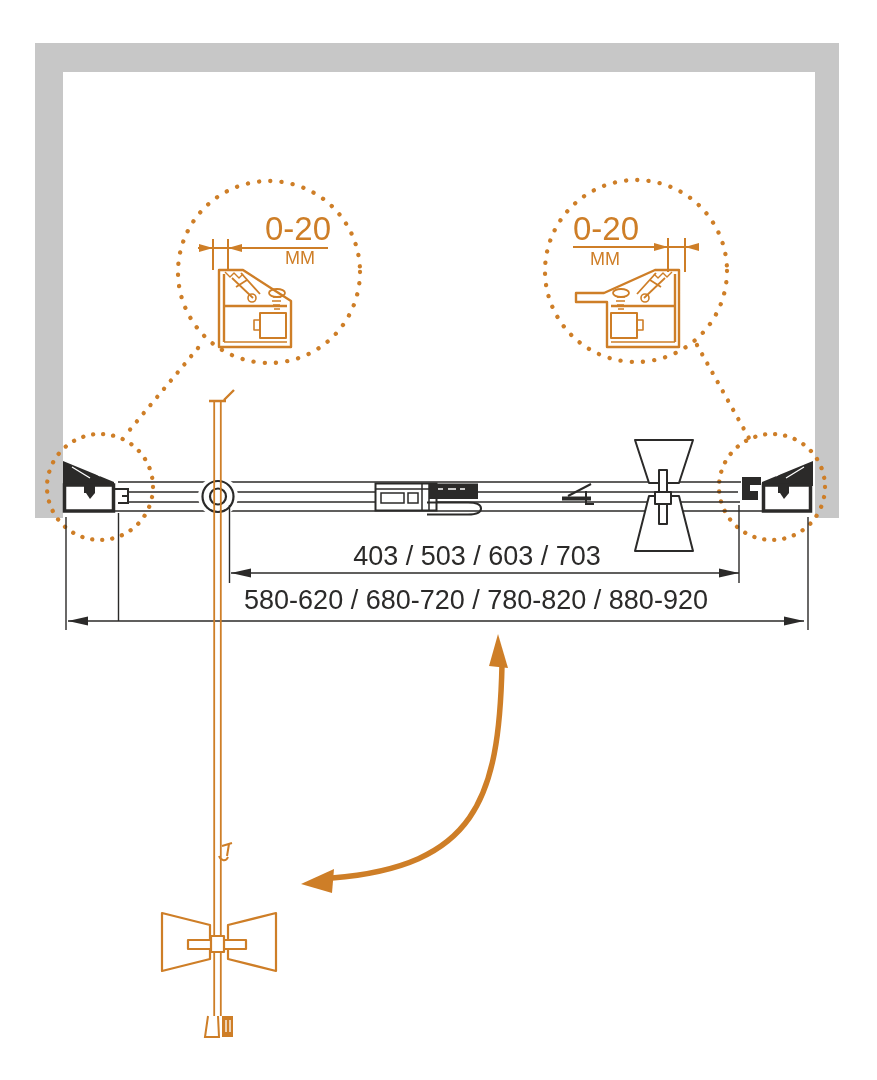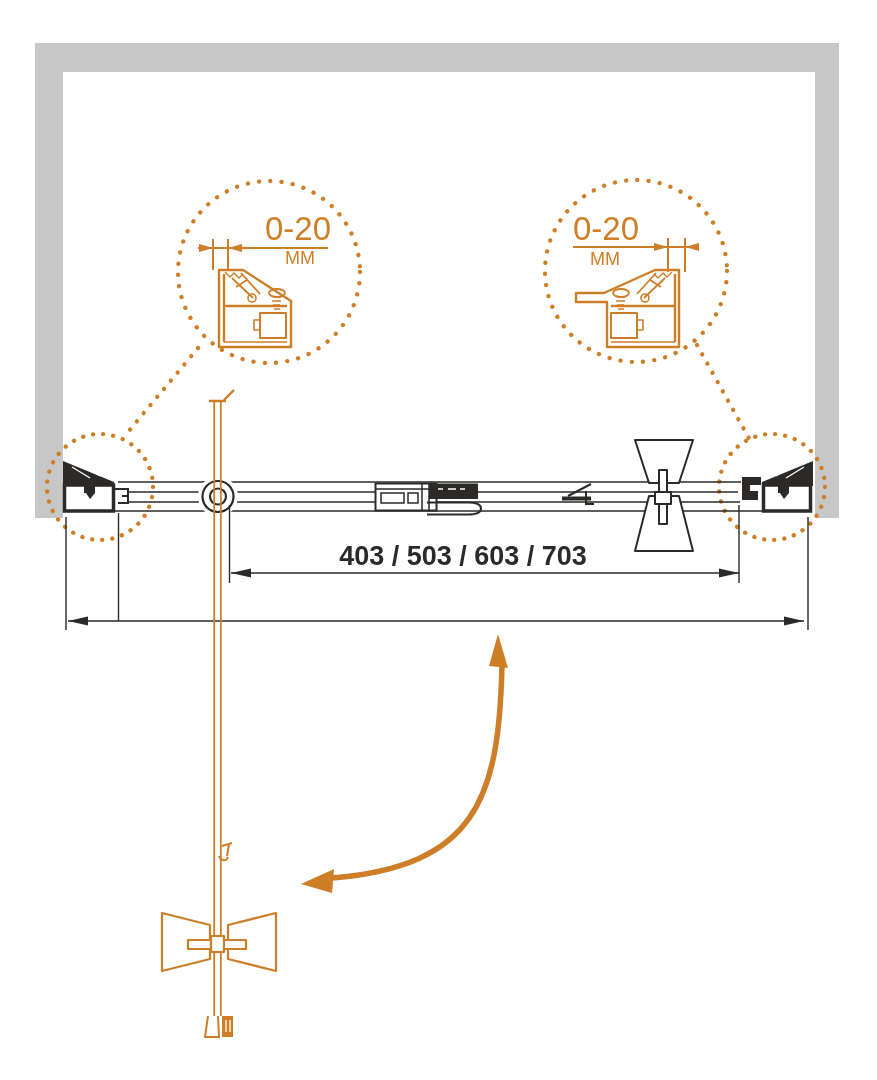--- a/index.html
+++ b/index.html
@@ -10,21 +10,21 @@
   .wall{position:absolute;background:#c7c7c7;}
   .wall-top{left:35px;top:43px;width:808px;height:29px;}
   .wall-left{left:35px;top:43px;width:28px;height:475px;}
   .wall-right{left:815px;top:43px;width:28px;height:475px;}
   svg.linework{position:absolute;left:0;top:0;}
   .lbl{position:absolute;text-align:center;color:#2b2a29;white-space:nowrap;}
   .lbl-dim{font-size:27px;line-height:1.05;}
   .lbl-orange{color:#ce7e27;}
   .lbl-adj{font-size:33px;line-height:1;}
   .lbl-unit{font-size:18px;line-height:1;}
-  .lbl-glass{left:315px;top:542px;width:296px;font-weight:bold;}
+  .lbl-glass{left:329px;top:542px;width:296px;}
   .lbl-overall{left:234px;top:586px;width:484px;}
   .lbl-adj-left{left:248px;top:212px;width:100px;}
   .lbl-unit-left{left:250px;top:249px;width:100px;}
   .lbl-adj-right{left:556px;top:212px;width:100px;}
   .lbl-unit-right{left:555px;top:250px;width:100px;}
 </style>
 </head>
 <body>
 
 <div class="stage">
@@ -176,14 +176,15 @@
       <polygon points="301,884 334,869 332,893" fill="#ce7e27"></polygon>
     </g>
   </svg>
 
   <div class="lbl lbl-orange lbl-adj lbl-adj-left">0-20</div>
   <div class="lbl lbl-orange lbl-unit lbl-unit-left">ММ</div>
   <div class="lbl lbl-orange lbl-adj lbl-adj-right">0-20</div>
   <div class="lbl lbl-orange lbl-unit lbl-unit-right">ММ</div>
 
   <div class="lbl lbl-dim lbl-glass">403 / 503 / 603 / 703</div>
+  <div class="lbl lbl-dim lbl-overall">580-620 / 680-720 / 780-820 / 880-920</div>
 
 </div>
 
 </body></html>

